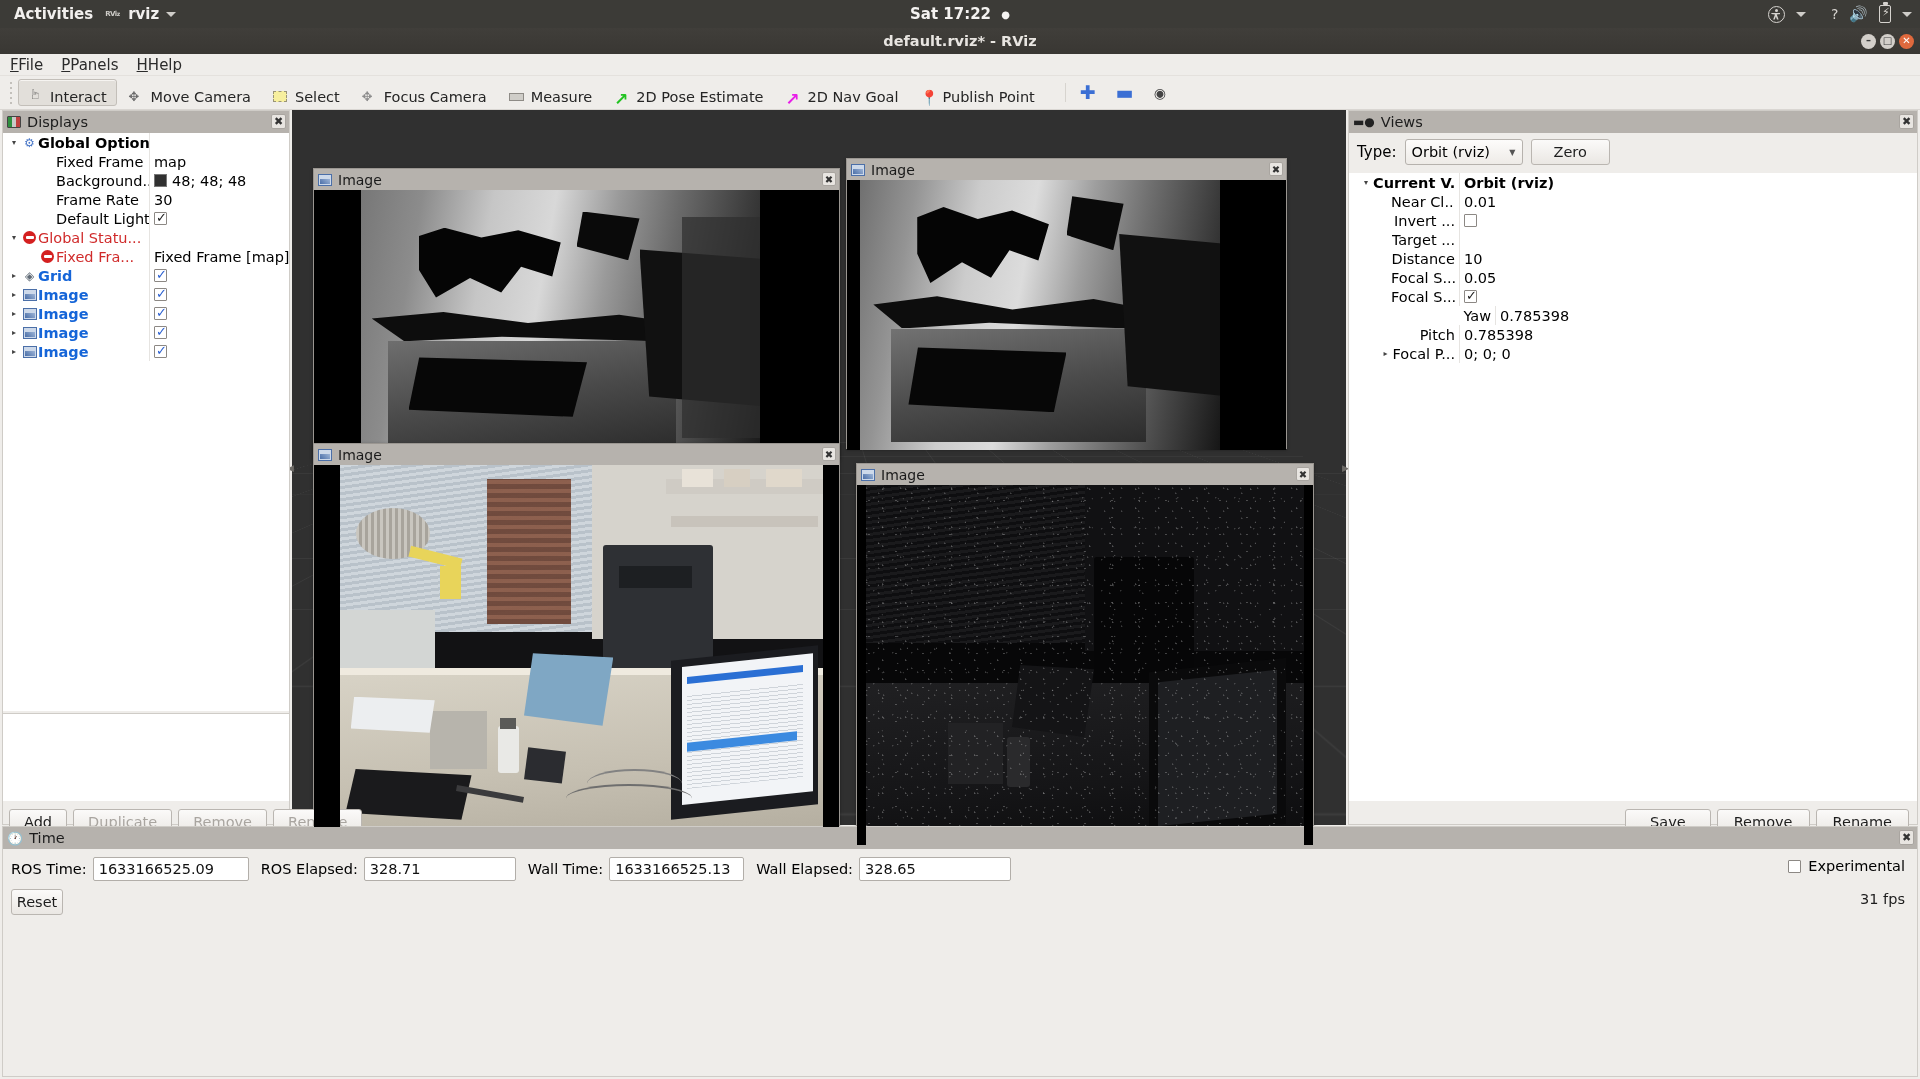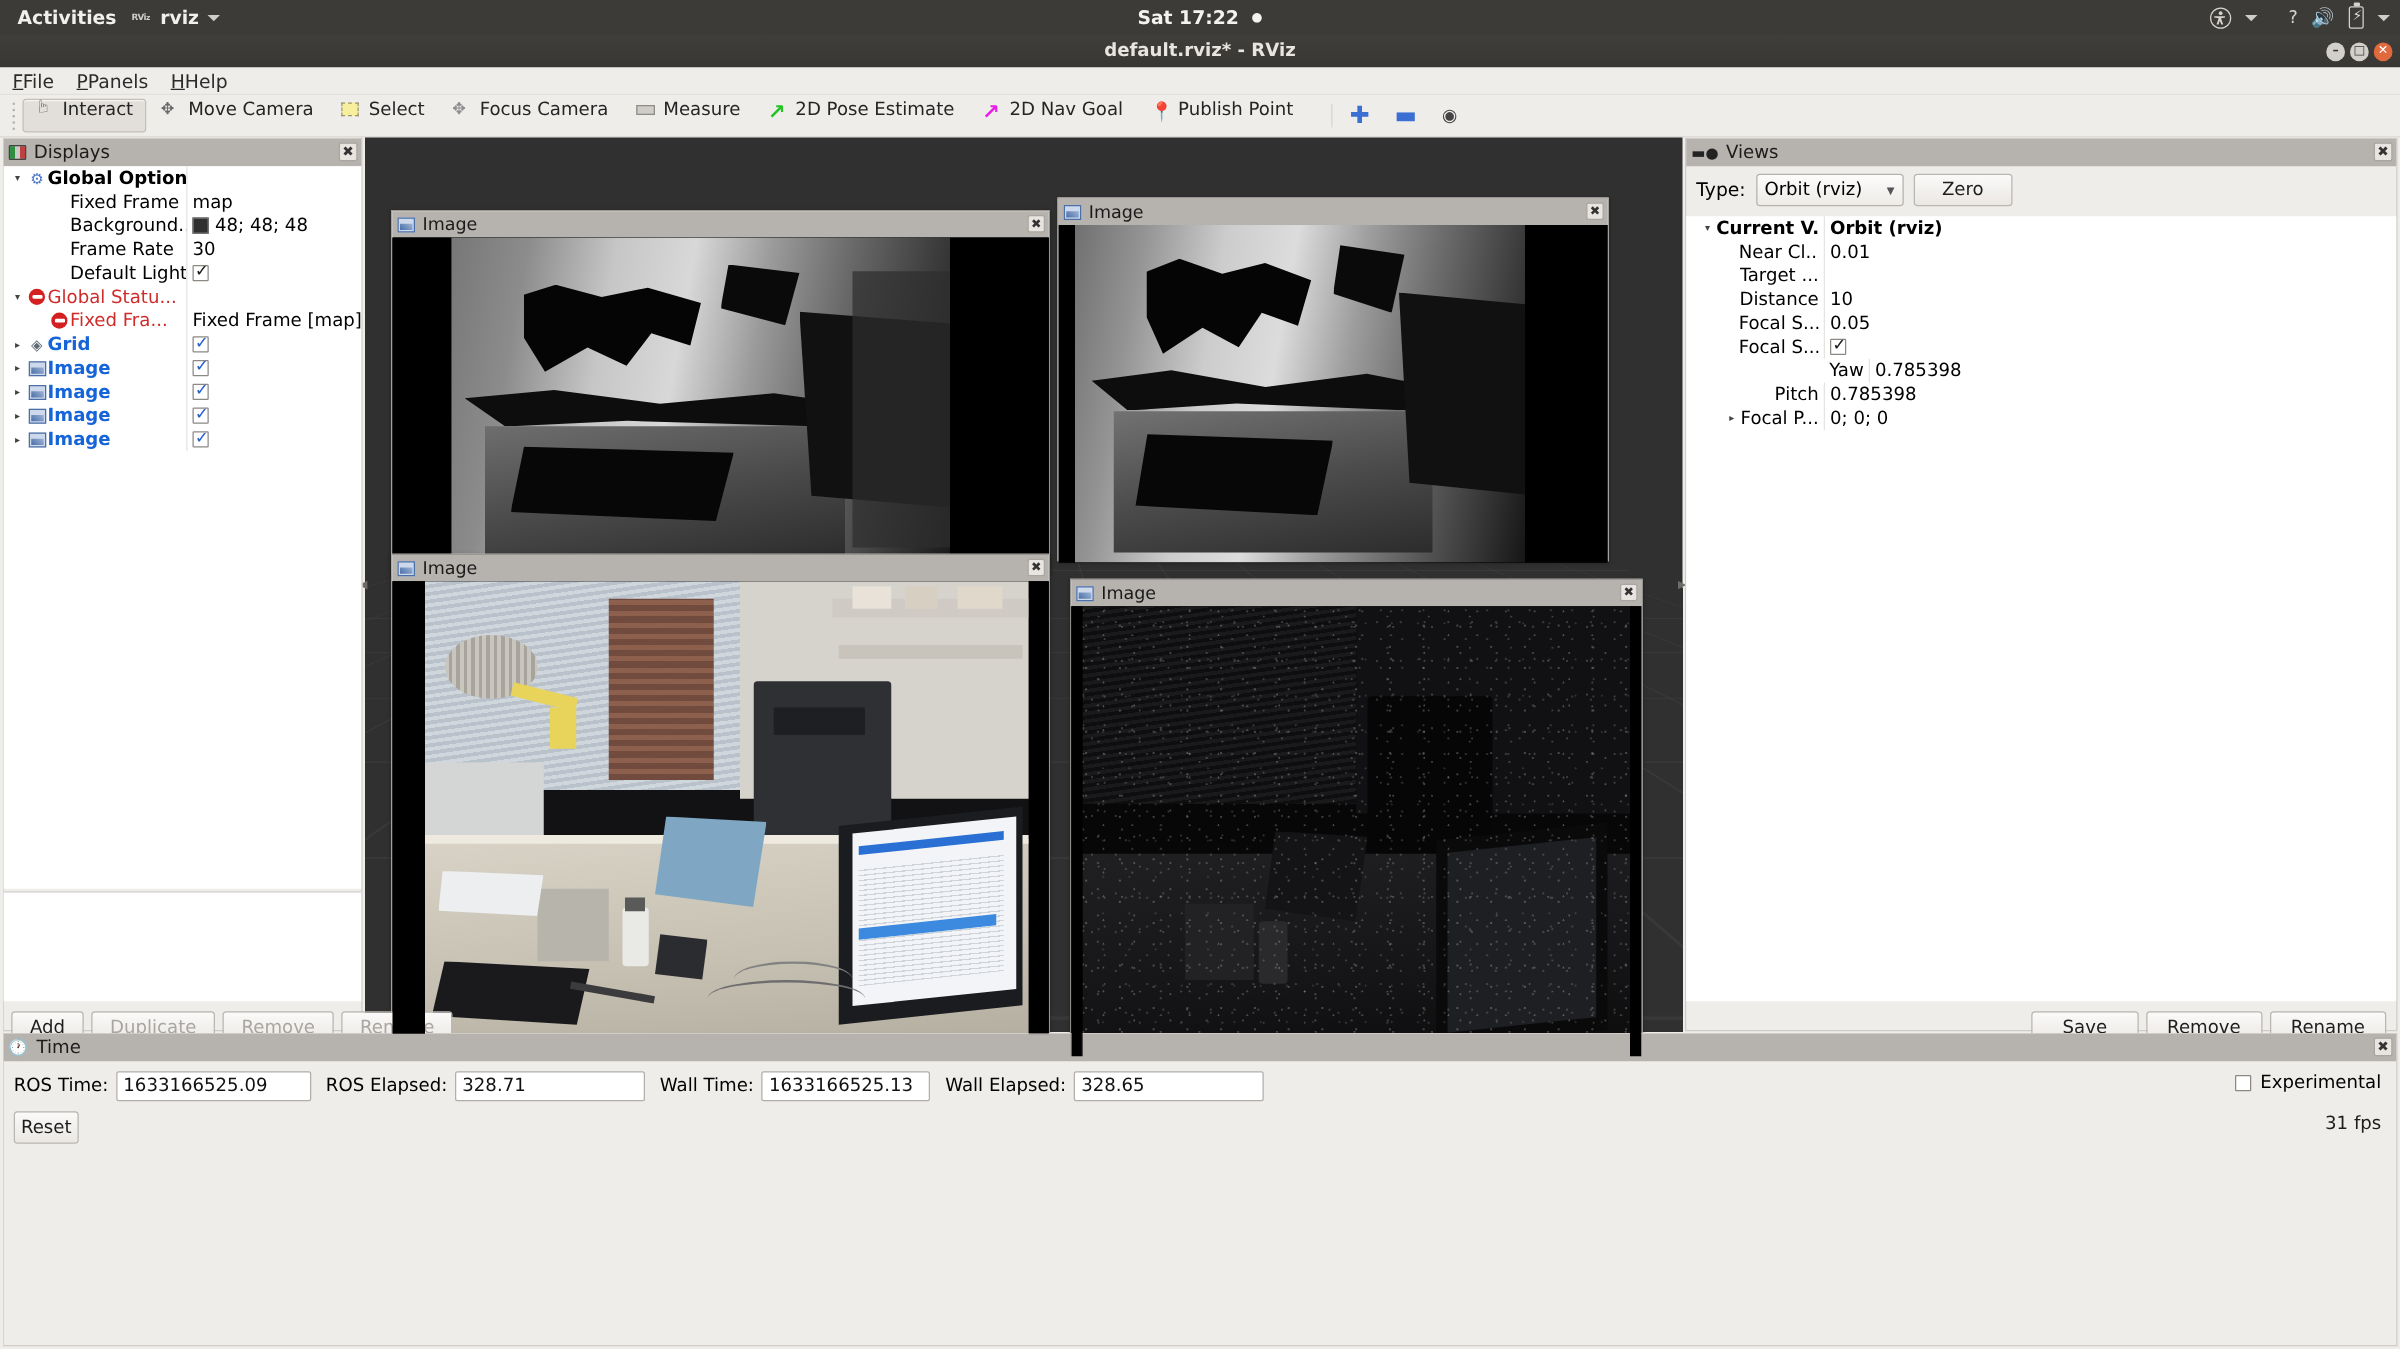--- a/index.html
+++ b/index.html
@@ -81,21 +81,21 @@
 
   
   #toolbar{
     position:absolute; left:0; top:76px; width:1920px; height:34px;
     background:#efedea; display:flex; align-items:center; gap:2px; padding-left:8px;
     border-bottom:1px solid #d9d6d2;
   }
   .grip{ width:8px;height:22px;display:flex;flex-direction:column;justify-content:center;gap:3px;}
   .grip i{ display:block;width:2px;height:2px;background:#b4b0ab;margin-left:2px;border-radius:50%;}
   .tbtn{
-    display:flex;align-items:flex-start;gap:6px;height:27px;padding:0 9px;
+    display:flex;align-items:flex-end;gap:6px;height:27px;padding:0 9px;
     font-size:14.5px;color:#252525;border:1px solid transparent;border-radius:3px;cursor:default;
     white-space:nowrap;
   }
   .tbtn.active{ background:#e2dfda; border:1px solid #c3bfb9; box-shadow:inset 0 1px 0 #f6f4f1; }
   .tb-ico{ width:16px;height:16px;display:inline-block;position:relative;flex:none;}
 
   
   .ic-hand:after{content:"☞";font-size:14px;color:#3a3a3a;position:absolute;left:1px;top:-3px;transform:rotate(-90deg);}
   .ic-move{ color:#6b6b6b; font-size:13px; }
   .ic-select{ width:14px;height:11px;background:#f7ef9e;border:1px dashed #9a9478;margin-top:2px;}
@@ -739,20 +739,29 @@
           <span class="arrow"></span>
           <span class="lbl ">Near Cl...</span>
         </div>
         <div class="vcol2 ">
           <span>0.01</span>
         </div>
       </div>
       <div class="vrow">
         <div class="vcol1" style="padding-left: 28px; justify-content: flex-end; padding-right: 4px;">
           <span class="arrow"></span>
+          <span class="lbl ">Invert ...</span>
+        </div>
+        <div class="vcol2 ">
+          <span class="cbx"></span>
+        </div>
+      </div>
+      <div class="vrow">
+        <div class="vcol1" style="padding-left: 28px; justify-content: flex-end; padding-right: 4px;">
+          <span class="arrow"></span>
           <span class="lbl ">Target ...</span>
         </div>
         <div class="vcol2 ">
           <span><fixed frame=""></fixed></span>
         </div>
       </div>
       <div class="vrow">
         <div class="vcol1" style="padding-left: 28px; justify-content: flex-end; padding-right: 4px;">
           <span class="arrow"></span>
           <span class="lbl ">Distance</span>

